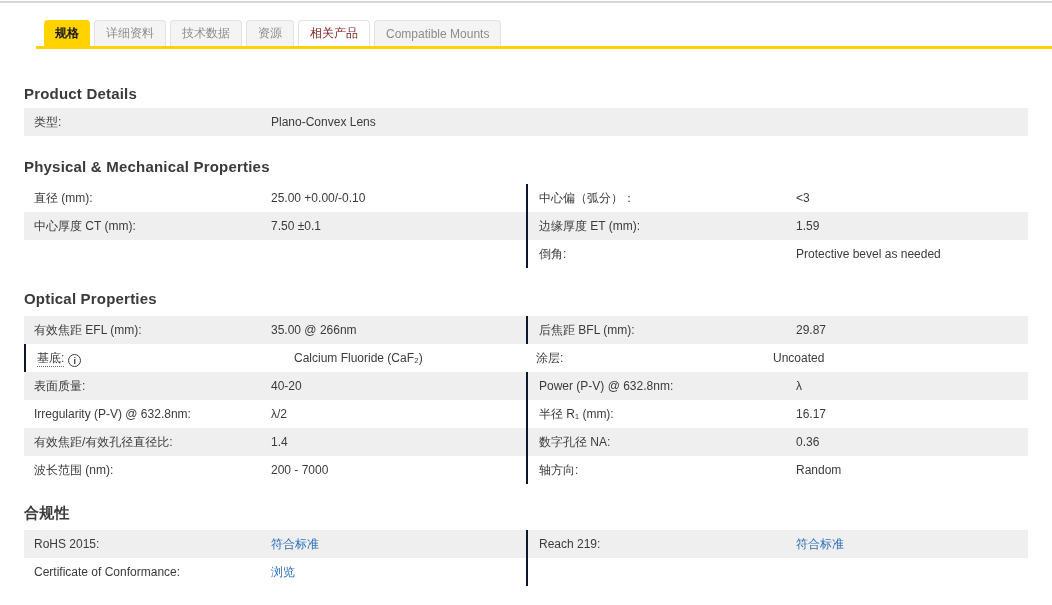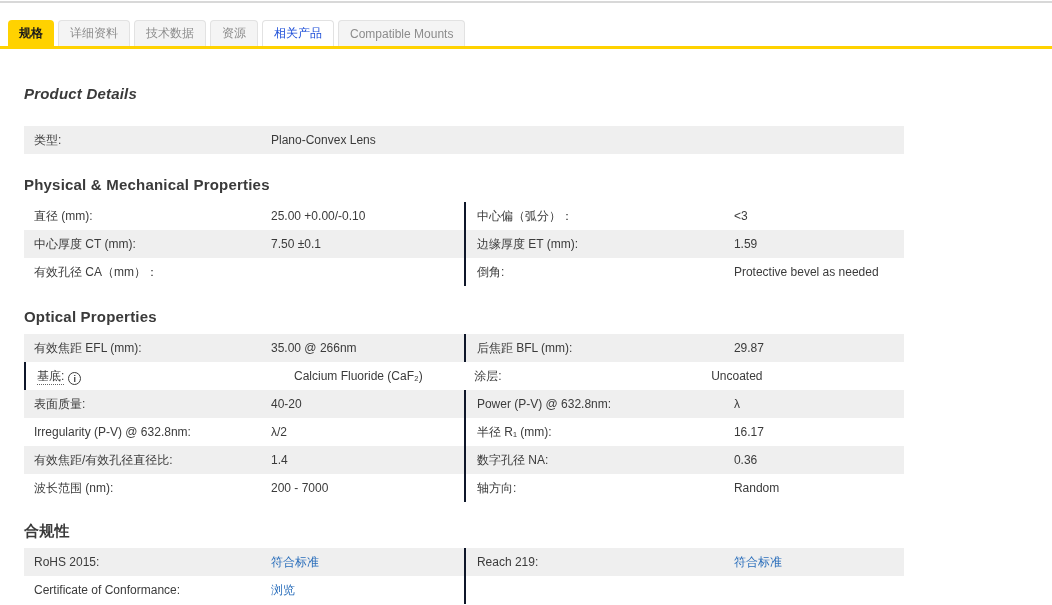--- a/index.html
+++ b/index.html
@@ -2,34 +2,34 @@
 <html><head>
 <meta charset="utf-8">
 <style>
   * { margin:0; padding:0; box-sizing:border-box; }
   html,body { width:1052px; height:605px; background:#fff; overflow:hidden;
     font-family:"Liberation Sans", sans-serif; color:#3b3b3b; }
   .topline { height:2px; background:#d8d8d8; margin-top:1px; }
 
   
   .tabbar { margin-top:17px; padding-left:8px; border-bottom:3px solid #ffd200;
-    display:flex; align-items:flex-end; gap:4px; }
+    display:flex; align-items:flex-end; gap:4px;margin-left:36px; }
   .tab { display:inline-flex; align-items:center; height:26px; padding:0 11px;
     font-size:12px; border-radius:4px 4px 0 0; cursor:pointer; white-space:nowrap; }
   .tab.active { background:#ffd200; color:#1a1a1a; font-weight:bold; }
   .tab.inactive { background:#f4f4f4; color:#8c8c8c; border:1px solid #e2e2e2; border-bottom:none; }
-  .tab.highlight { background:#ffffff; color:#1d4ed8; border:1px solid #e2e2e2; border-bottom:none;font-family:Liberation Mono, monospace; }
+  .tab.highlight { background:#ffffff; color:#7f1d1d; border:1px solid #e2e2e2; border-bottom:none;font-family:Liberation Mono, monospace; }
 
   .content { padding:0 24px; }
   .section-title { font-size:15px; font-weight:bold; color:#3a3a3a; letter-spacing:.2px; }
-  .mt-first { margin-top:36px; margin-bottom:24px;font-style:italic; }
+  .mt-first { margin-top:36px; margin-bottom:6px; }
   .mt { margin-top:22px; margin-bottom:9px; }
   .mt-sm { margin-top:20px; margin-bottom:7px; }
 
-  .specrow { display:flex; width:880px; min-height:28px; font-size:12px; }
+  .specrow { display:flex; width:1004px; min-height:28px; font-size:12px; }
   .specrow.gray { background:#efefef; }
   .cell { display:flex; width:502px; align-items:center; }
   .cell.full { width:1004px; }
   .cell.rightcol { border-left:2px solid #0f172a;gap:20px; }
   .lbl { flex:0 0 247px; padding-left:10px; }
   .cell.rightcol .lbl { flex:0 0 248px; padding-left:11px; }
   .val { flex:1; }
   a.linkval { color:#2a6ebb; text-decoration:none; cursor:pointer;font-family:Liberation Mono, monospace; }
   .dotted { border-bottom:1px dotted #666; padding-bottom:1px; }
   .info-i { display:inline-block; width:13px; height:13px; line-height:12px;
@@ -76,21 +76,20 @@
       <span class="lbl">中心厚度 CT (mm):</span>
       <span class="val">7.50 ±0.1</span>
     </div>
     <div class="cell rightcol">
       <span class="lbl">边缘厚度 ET (mm):</span>
       <span class="val">1.59</span>
     </div>
   </div>
   <div class="specrow">
     <div class="cell">
-      <span class="lbl">有效孔径 CA（mm）：</span>
     </div>
     <div class="cell rightcol">
       <span class="lbl">倒角:</span>
       <span class="val">Protective bevel as needed</span>
     </div>
   </div>
 
   <div class="section-title mt">Optical Properties</div>
   <div class="specrow gray">
     <div class="cell">

